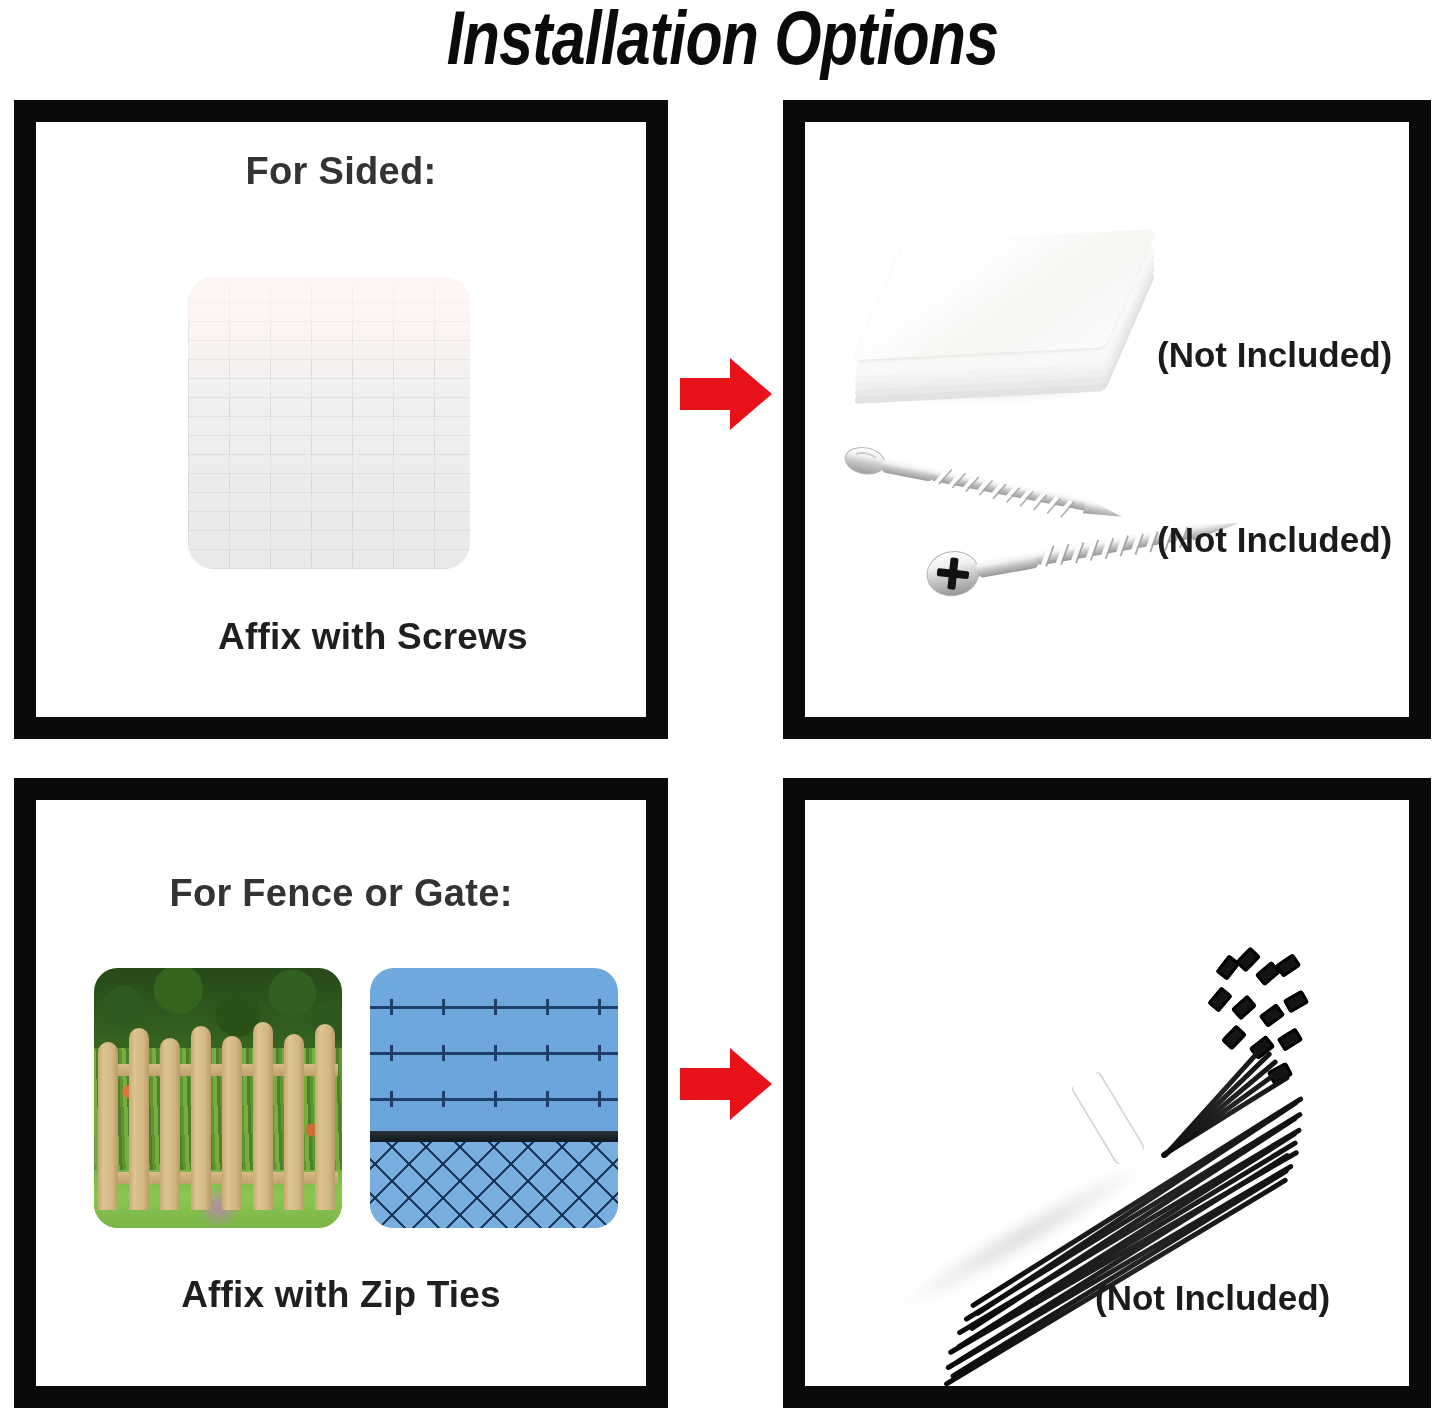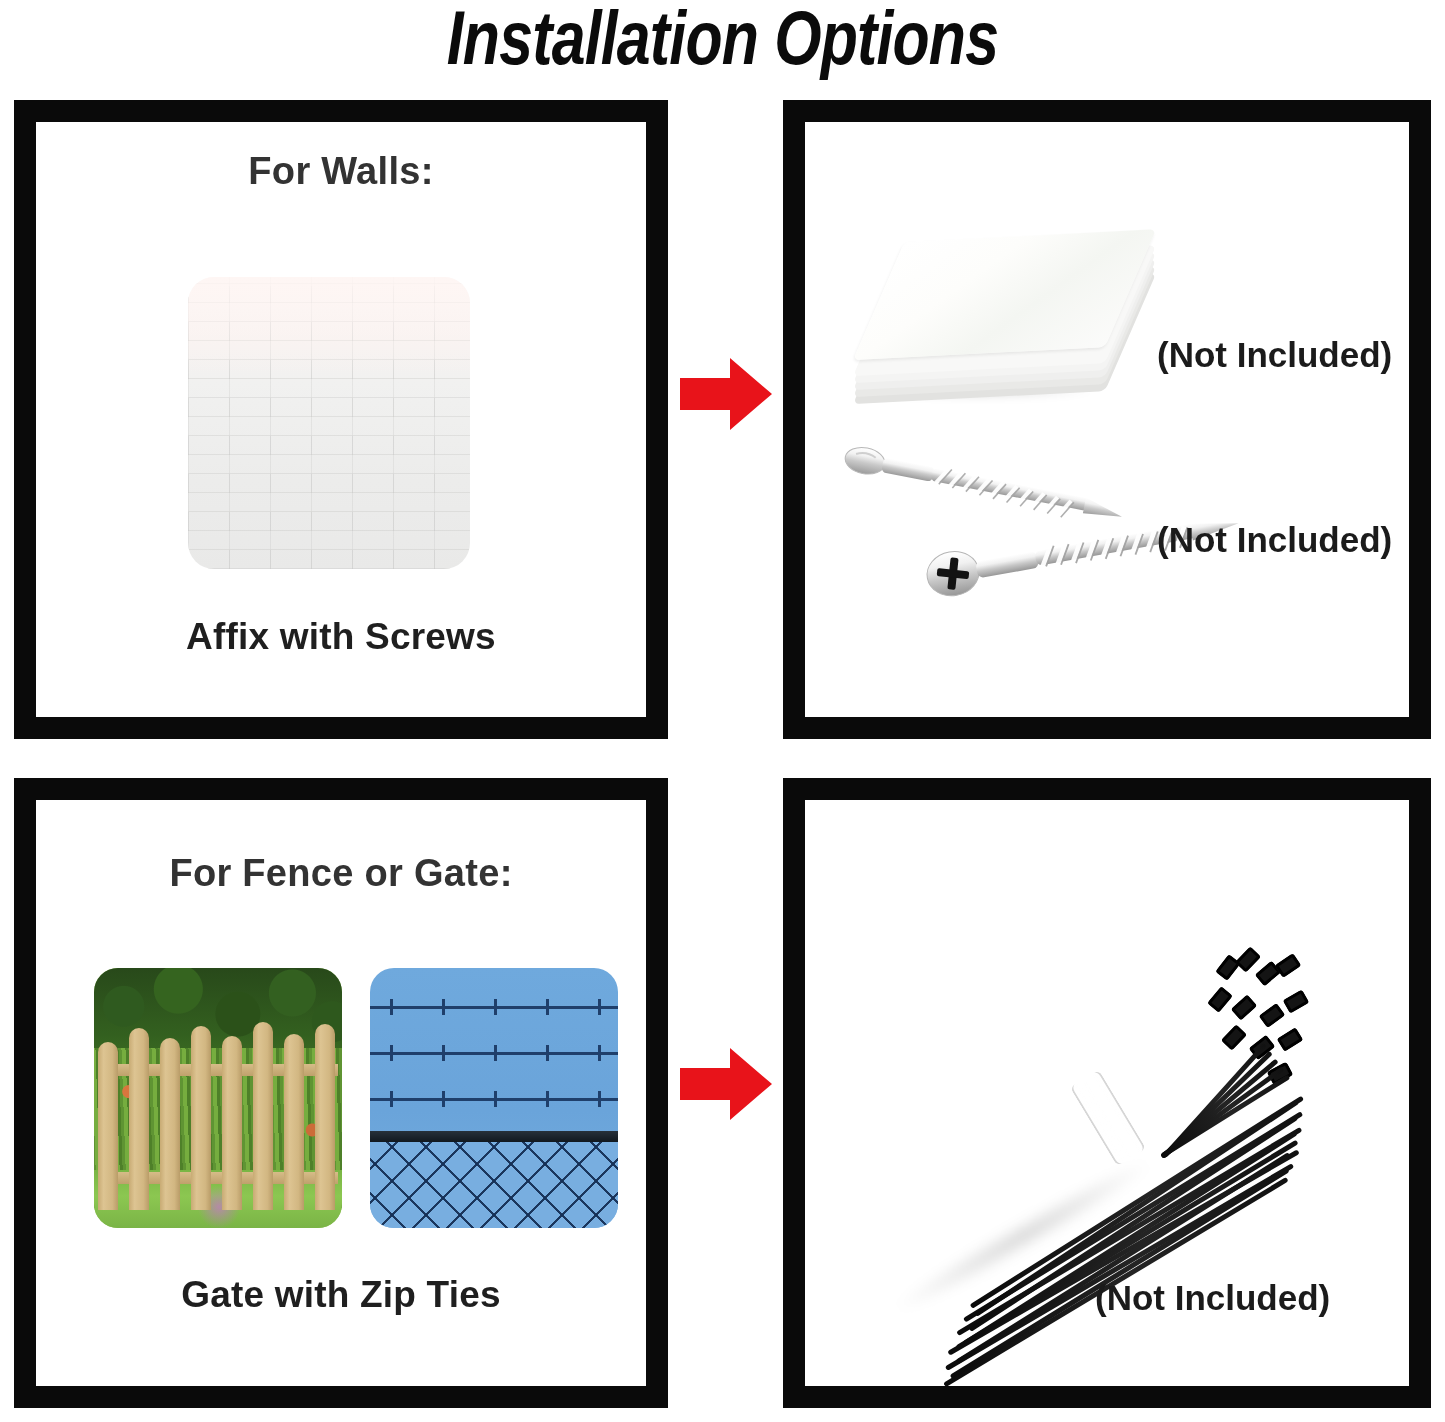--- a/index.html
+++ b/index.html
@@ -57,33 +57,33 @@
   .heading {
     position: absolute;
     width: 100%;
     text-align: center;
     font-weight: bold;
     font-size: 38px;
     color: #333333;
     letter-spacing: 0.3px;
   }
   #heading-walls { top: 28px; }
-  #heading-fence { top: 52px; }
+  #heading-fence { top: 72px; }
 
   .caption {
     position: absolute;
     width: 100%;
     text-align: center;
     font-weight: bold;
     font-size: 37px;
     color: #1f1f1f;
     letter-spacing: 0.2px;
   }
   .caption .line { display: block; line-height: 1.37; }
-  #caption-walls { top: 490px; }
+  #caption-walls { top: 490px; padding-left: 32px; }
   #caption-fence { top: 470px; }
 
   .not-included {
     position: absolute;
     font-weight: bold;
     font-size: 35px;
     color: #1b1b1b;
     white-space: nowrap;
   }
   #ni-tape   { left: 352px; top: 213px; }
@@ -315,21 +315,21 @@
   }
 </style>
 </head>
 <body>
 
 <div class="title">Installation Options</div>
 
 <div class="panel" id="panel-walls">
   <div class="panel-inner">
 
-    <div class="heading" id="heading-walls">For Walls:</div>
+    <div class="heading" id="heading-walls">For Sided:</div>
 
     <div class="wall-swatch">
       <div class="bricks"></div>
       <div class="bricks2"></div>
       <div class="sheen"></div>
     </div>
 
     <div class="caption" id="caption-walls">
       <span class="line">Affix with Screws</span>
     </div>
@@ -496,21 +496,21 @@
         <div class="wire" style="top:84px"></div>
         <div class="barbs" style="top:77px"></div>
         <div class="wire" style="top:130px"></div>
         <div class="barbs" style="top:123px"></div>
         <div class="toprail" style="top:163px"></div>
         <div class="mesh" style="top:174px"></div>
       </div>
     </div>
 
     <div class="caption" id="caption-fence">
-      <span class="line">Gate with Zip Ties</span>
+      <span class="line">Affix with Zip Ties</span>
     </div>
 
   </div>
 </div>
 
 <div class="arrow" id="arrow-bottom">
   <svg width="96" height="78" viewBox="0 0 96 78" xmlns="http://www.w3.org/2000/svg">
     <polygon points="2,23 52,23 52,3 94,39 52,75 52,55 2,55" fill="#e8131a"></polygon>
   </svg>
 </div>

